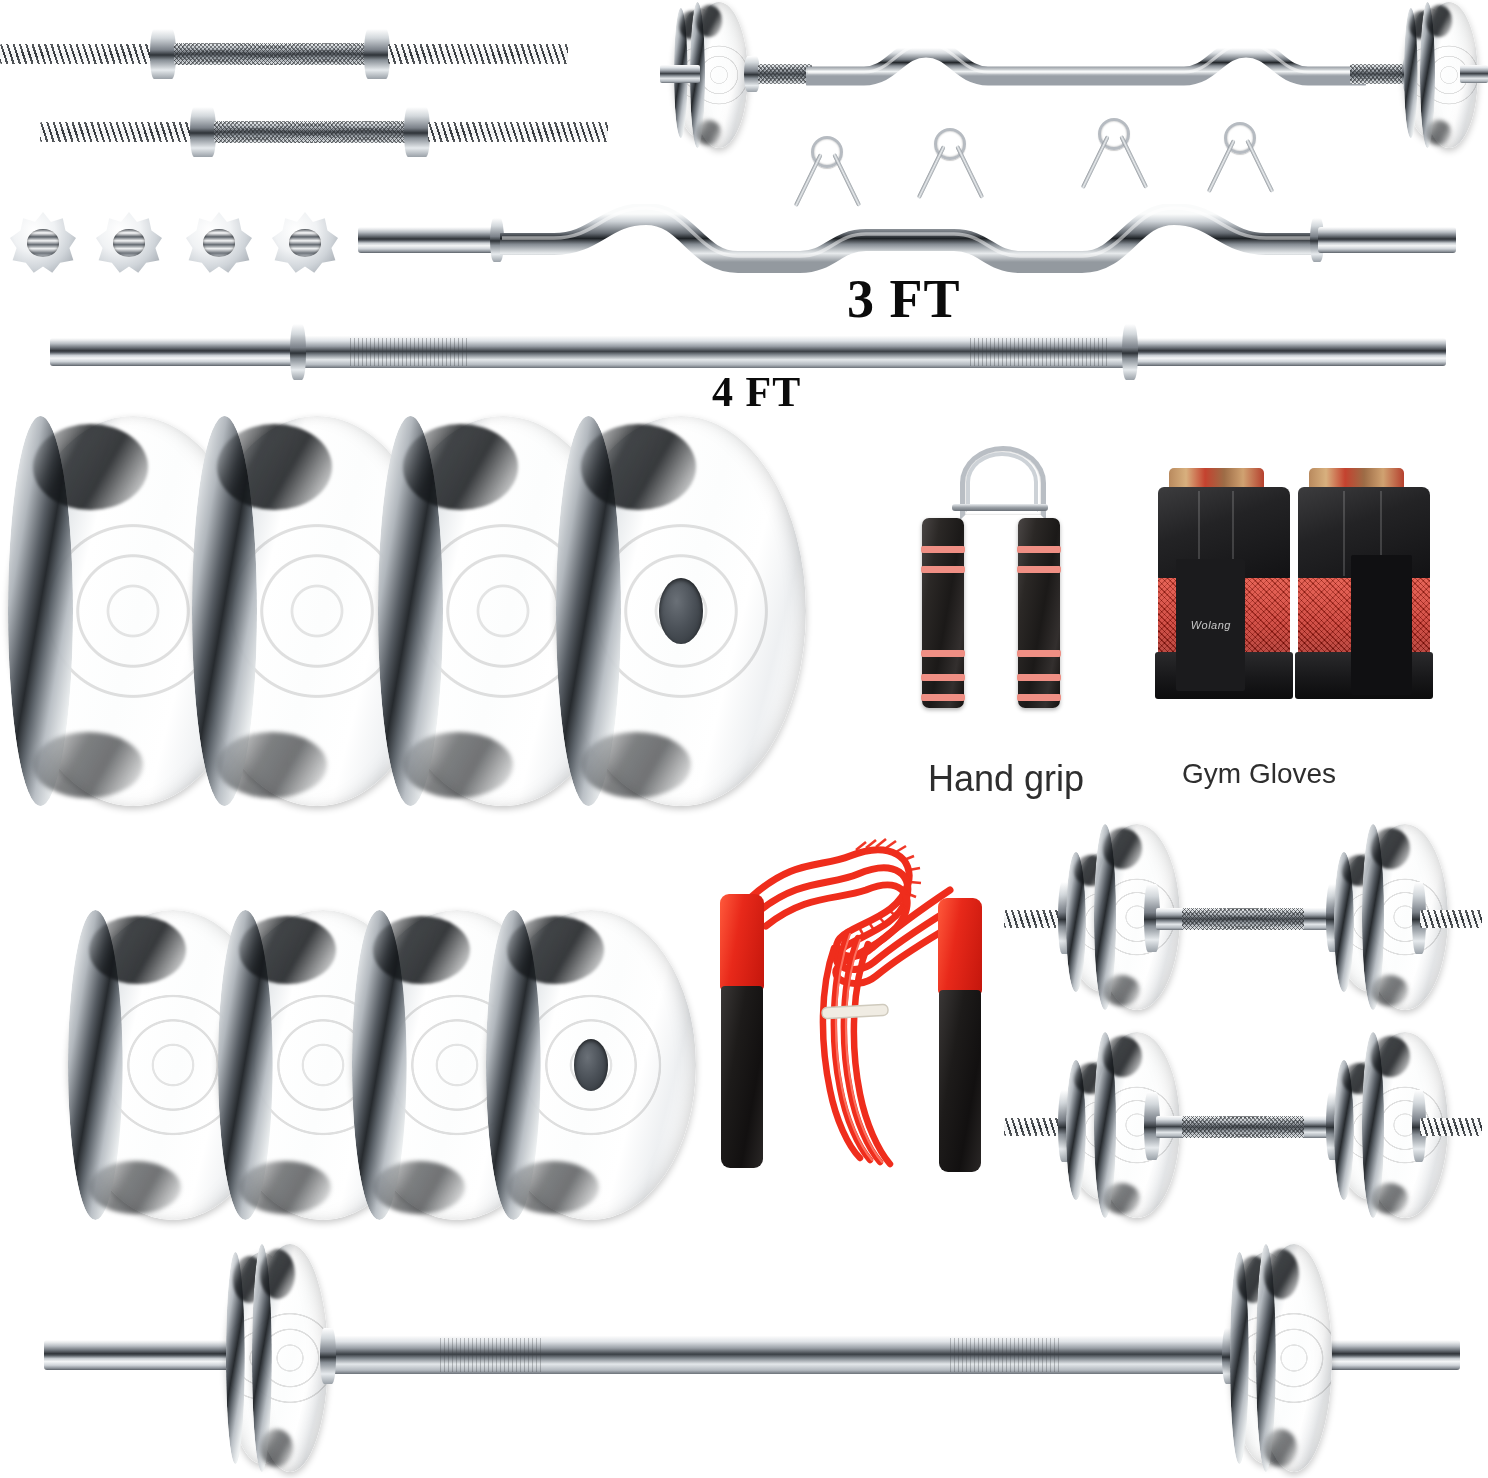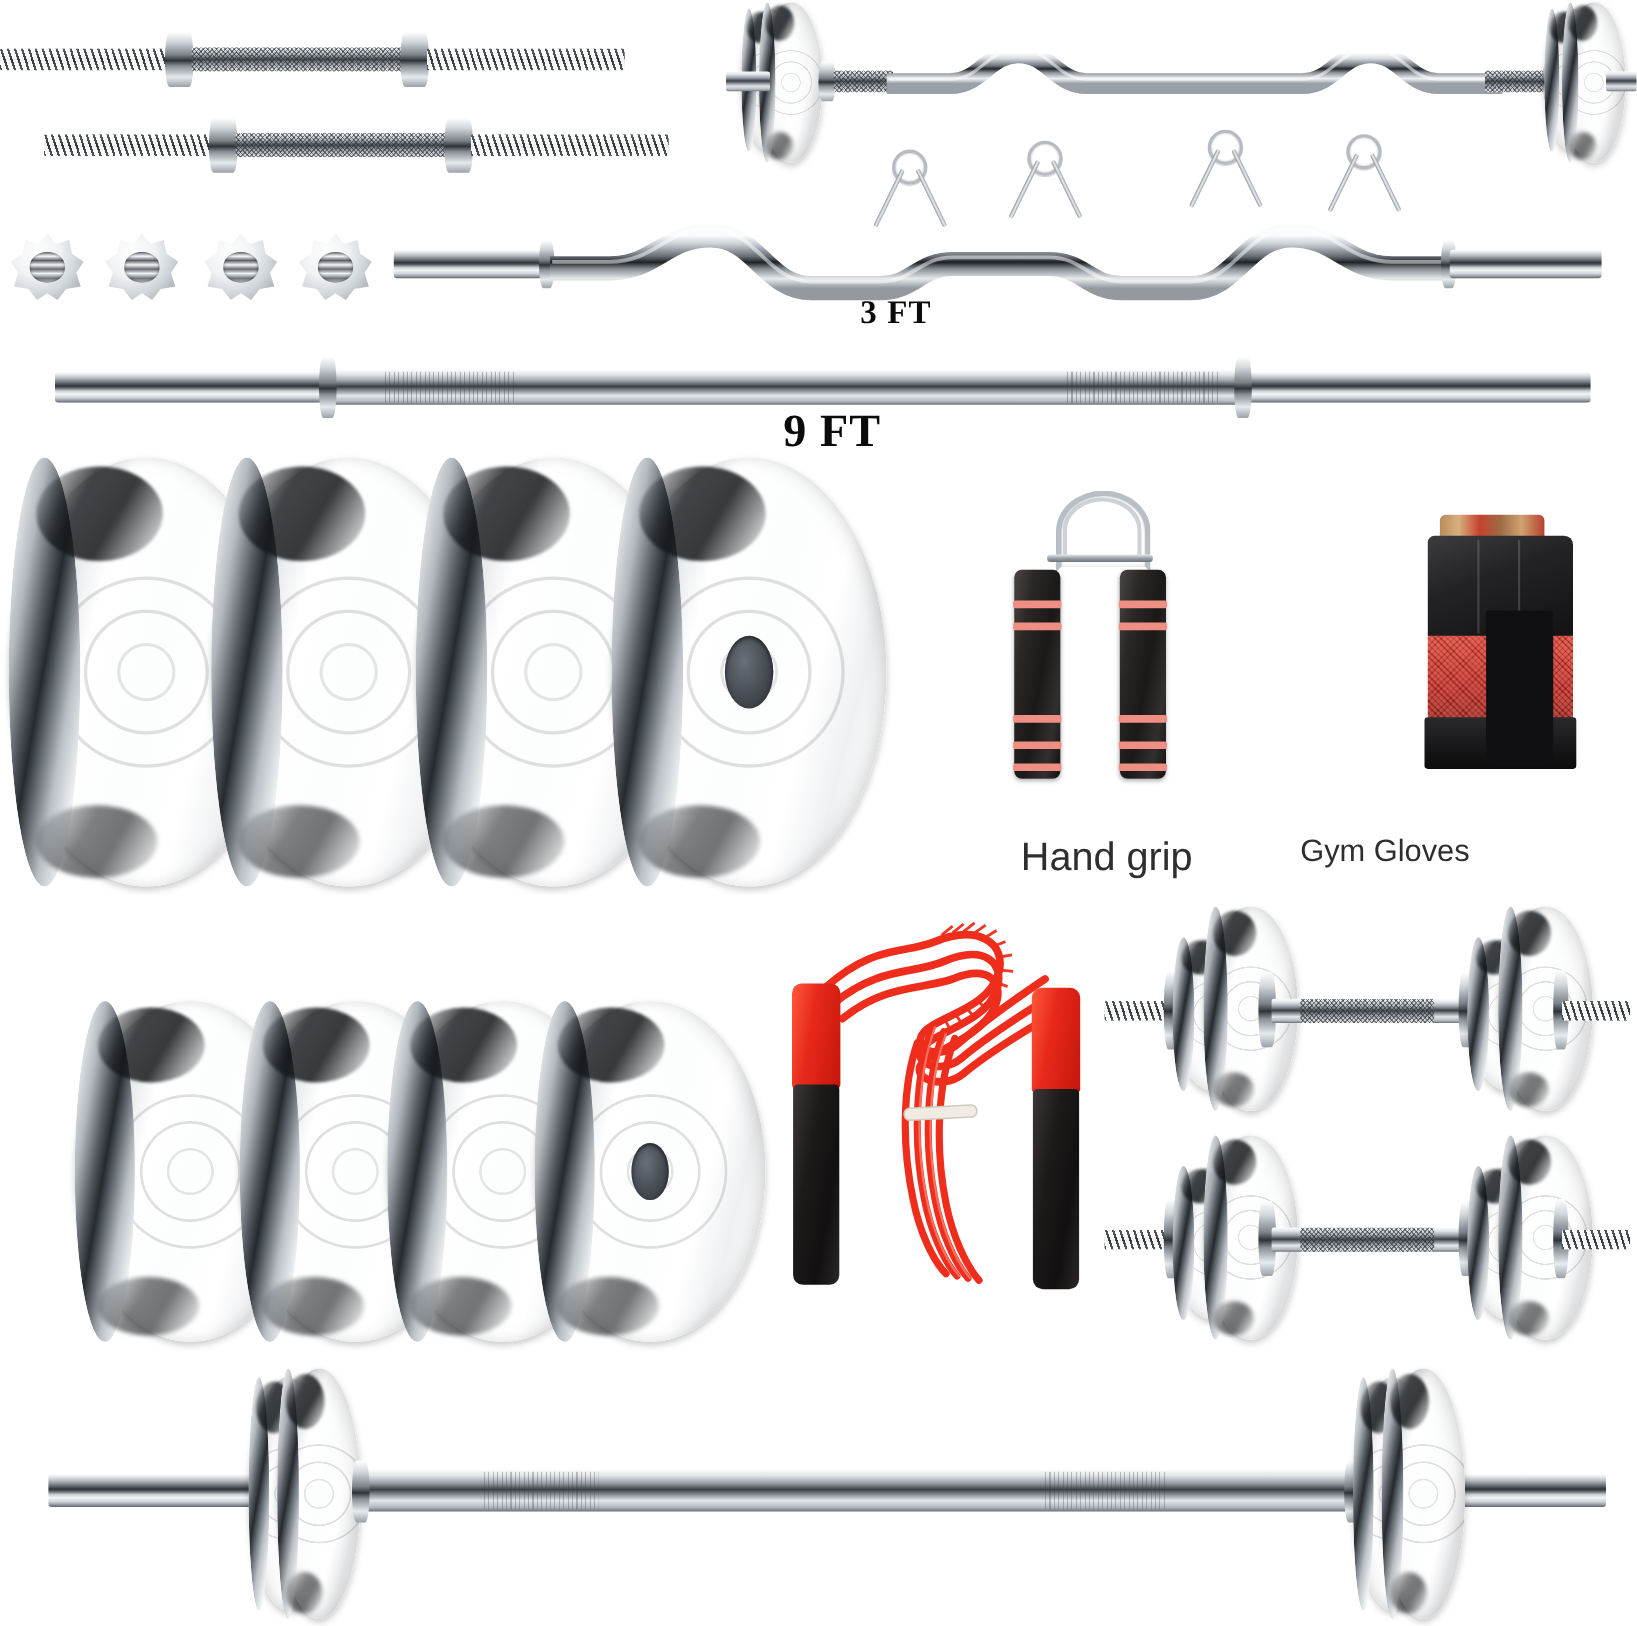--- a/index.html
+++ b/index.html
@@ -310,32 +310,32 @@
           <stop offset="100%" stop-color="#93999f"></stop>
         </linearGradient>
       </defs>
       <path d="M2,40 L54,40 C96,40 104,10 146,10 C188,10 196,58 238,58 L300,58 C330,58 336,36 366,36 L454,36 C484,36 490,58 520,58 L582,58 C624,58 632,10 674,10 C716,10 724,40 766,40 L818,40" fill="none" stroke="url(#ezg2)" stroke-width="22" stroke-linecap="round"></path>
       <path d="M2,34 L54,34 C96,34 104,4 146,4 C188,4 196,52 238,52 L300,52 C330,52 336,30 366,30 L454,30 C484,30 490,52 520,52 L582,52 C624,52 632,4 674,4 C716,4 724,34 766,34 L818,34" fill="none" stroke="rgba(255,255,255,.5)" stroke-width="3.5"></path>
     </svg>
     <div class="abs collar-ring" style="left:952px;top:22px;width:14px;height:44px;"></div>
     <div class="abs chrome-bar" style="left:960px;top:31px;width:138px;height:26px;"></div>
   </div>
 
-  <div class="ft-label" style="left:782px;top:268px;font-size:30px;">3 FT</div>
+  <div class="ft-label" style="left:847px;top:268px;font-size:54px;">3 FT</div>
 
   <div class="abs" style="left:50px;top:316px;width:1396px;height:70px;">
     <div class="abs chrome-bar" style="left:0px;top:22px;width:1396px;height:28px;"></div>
     <div class="abs chrome-bar-thin" style="left:250px;top:20px;width:830px;height:32px;border-radius:4px;"></div>
     <div class="abs" style="left:300px;top:22px;width:120px;height:28px;background:repeating-linear-gradient(90deg,rgba(60,64,68,.35) 0 1px,rgba(255,255,255,0) 1px 4px);"></div>
     <div class="abs" style="left:920px;top:22px;width:140px;height:28px;background:repeating-linear-gradient(90deg,rgba(60,64,68,.35) 0 1px,rgba(255,255,255,0) 1px 4px);"></div>
     <div class="abs collar-ring" style="left:240px;top:8px;width:16px;height:56px;"></div>
     <div class="abs collar-ring" style="left:1072px;top:8px;width:16px;height:56px;"></div>
   </div>
 
-  <div class="ft-label" style="left:712px;top:368px;font-size:42px;">9 FT</div>
+  <div class="ft-label" style="left:712px;top:368px;font-size:42px;">4 FT</div>
 
   <div class="plate" style="left:8px;top:416px;width:250px;height:390px;z-index:4;">
     <div class="disc"></div>
     <div class="rim"></div>
     <div class="darkband"></div>
     <div class="darkband2"></div>
   </div>
   <div class="plate" style="left:192px;top:416px;width:250px;height:390px;z-index:5;">
     <div class="disc"></div>
     <div class="rim"></div>
@@ -398,20 +398,29 @@
     <div class="hg-handle" style="left:118px;top:74px;">
       <div class="hg-stripe" style="top:28px;"></div>
       <div class="hg-stripe" style="top:48px;"></div>
       <div class="hg-stripe" style="top:132px;"></div>
       <div class="hg-stripe" style="top:156px;"></div>
       <div class="hg-stripe" style="top:176px;"></div>
     </div>
   </div>
   <div class="cap-label" style="left:928px;top:758px;font-size:36px;text-align:center;">Hand grip</div>
 
+  <div class="glove" style="left:1158px;top:487px;width:132px;height:212px;">
+    <div class="fingers"></div>
+    <div class="cuffTop"></div>
+    <div class="seam" style="left:30%;top:2%;height:40%;"></div>
+    <div class="seam" style="left:56%;top:2%;height:40%;"></div>
+    <div class="mesh"></div>
+    <div class="strap"></div>
+    <div class="label">Wolang</div>
+  </div>
   <div class="glove" style="left:1298px;top:487px;width:132px;height:212px;">
     <div class="fingers"></div>
     <div class="cuffTop"></div>
     <div class="seam" style="left:34%;top:2%;height:40%;"></div>
     <div class="seam" style="left:62%;top:2%;height:40%;"></div>
     <div class="mesh"></div>
     <div class="strap"></div>
     <div class="abs" style="left:40%;bottom:2%;width:46%;height:66%;background:#101012;border-radius:2px;"></div>
   </div>
   <div class="cap-label" style="left:1182px;top:758px;font-size:28px;">Gym Gloves</div>

